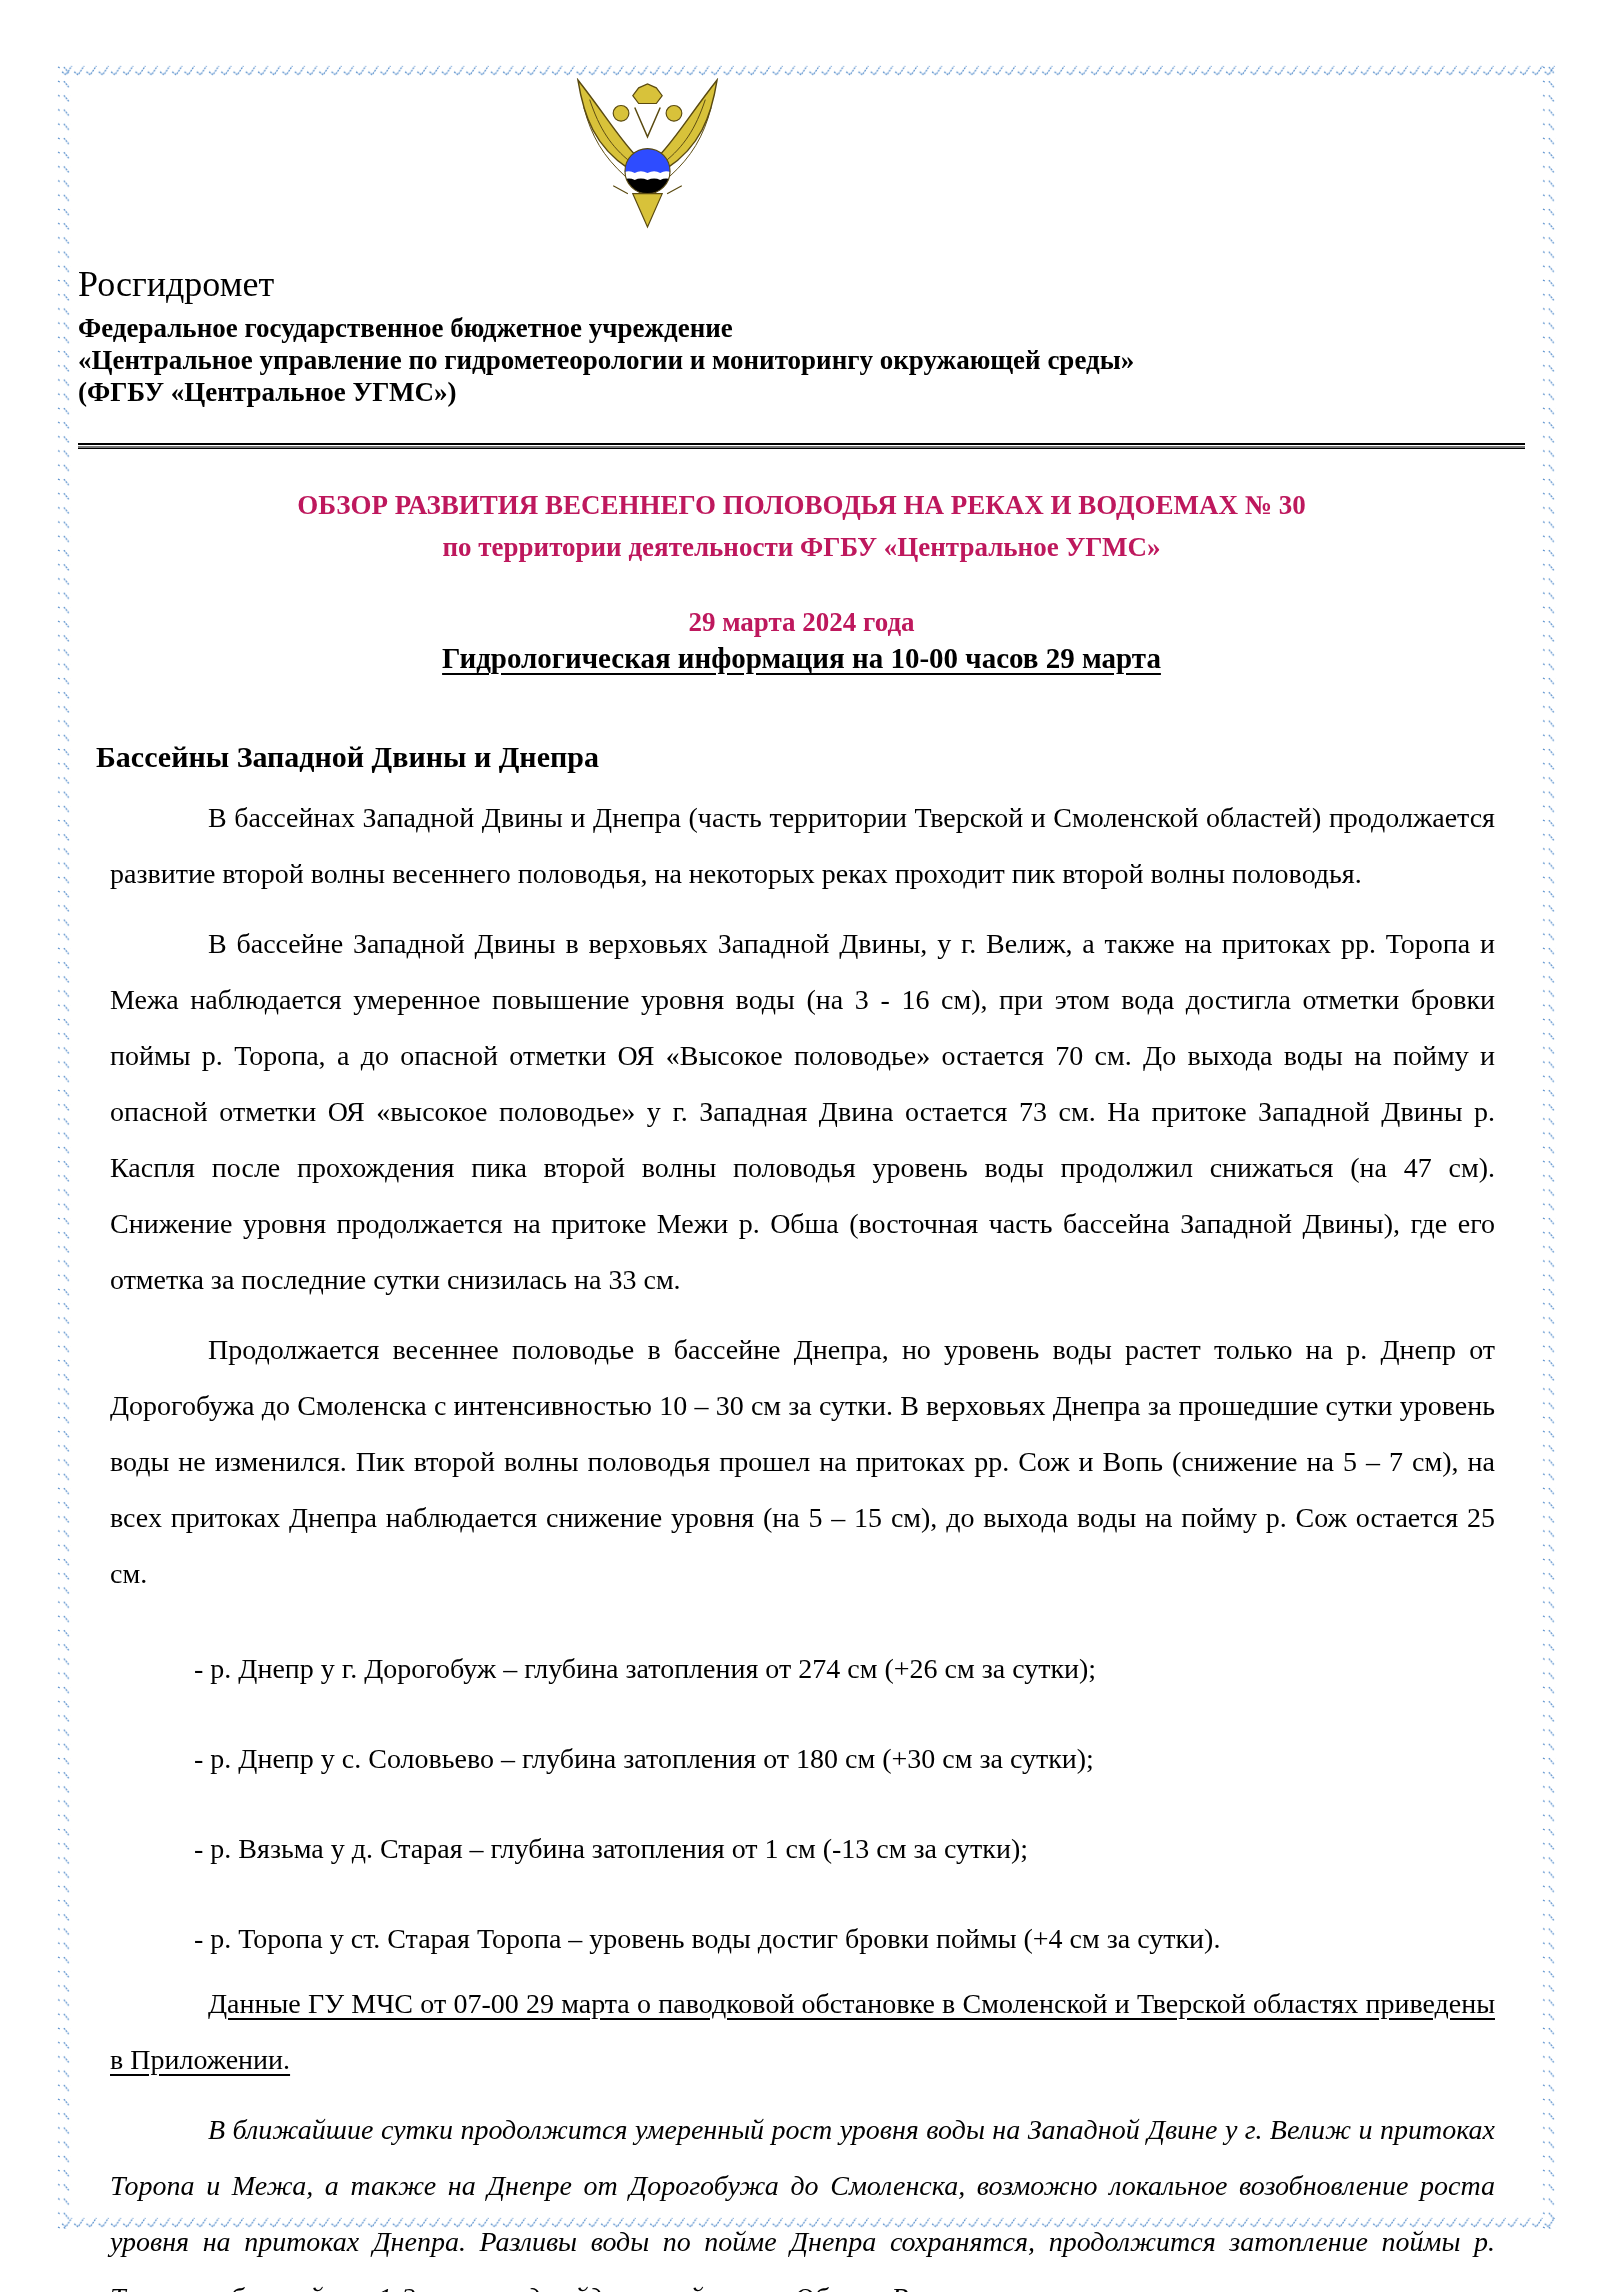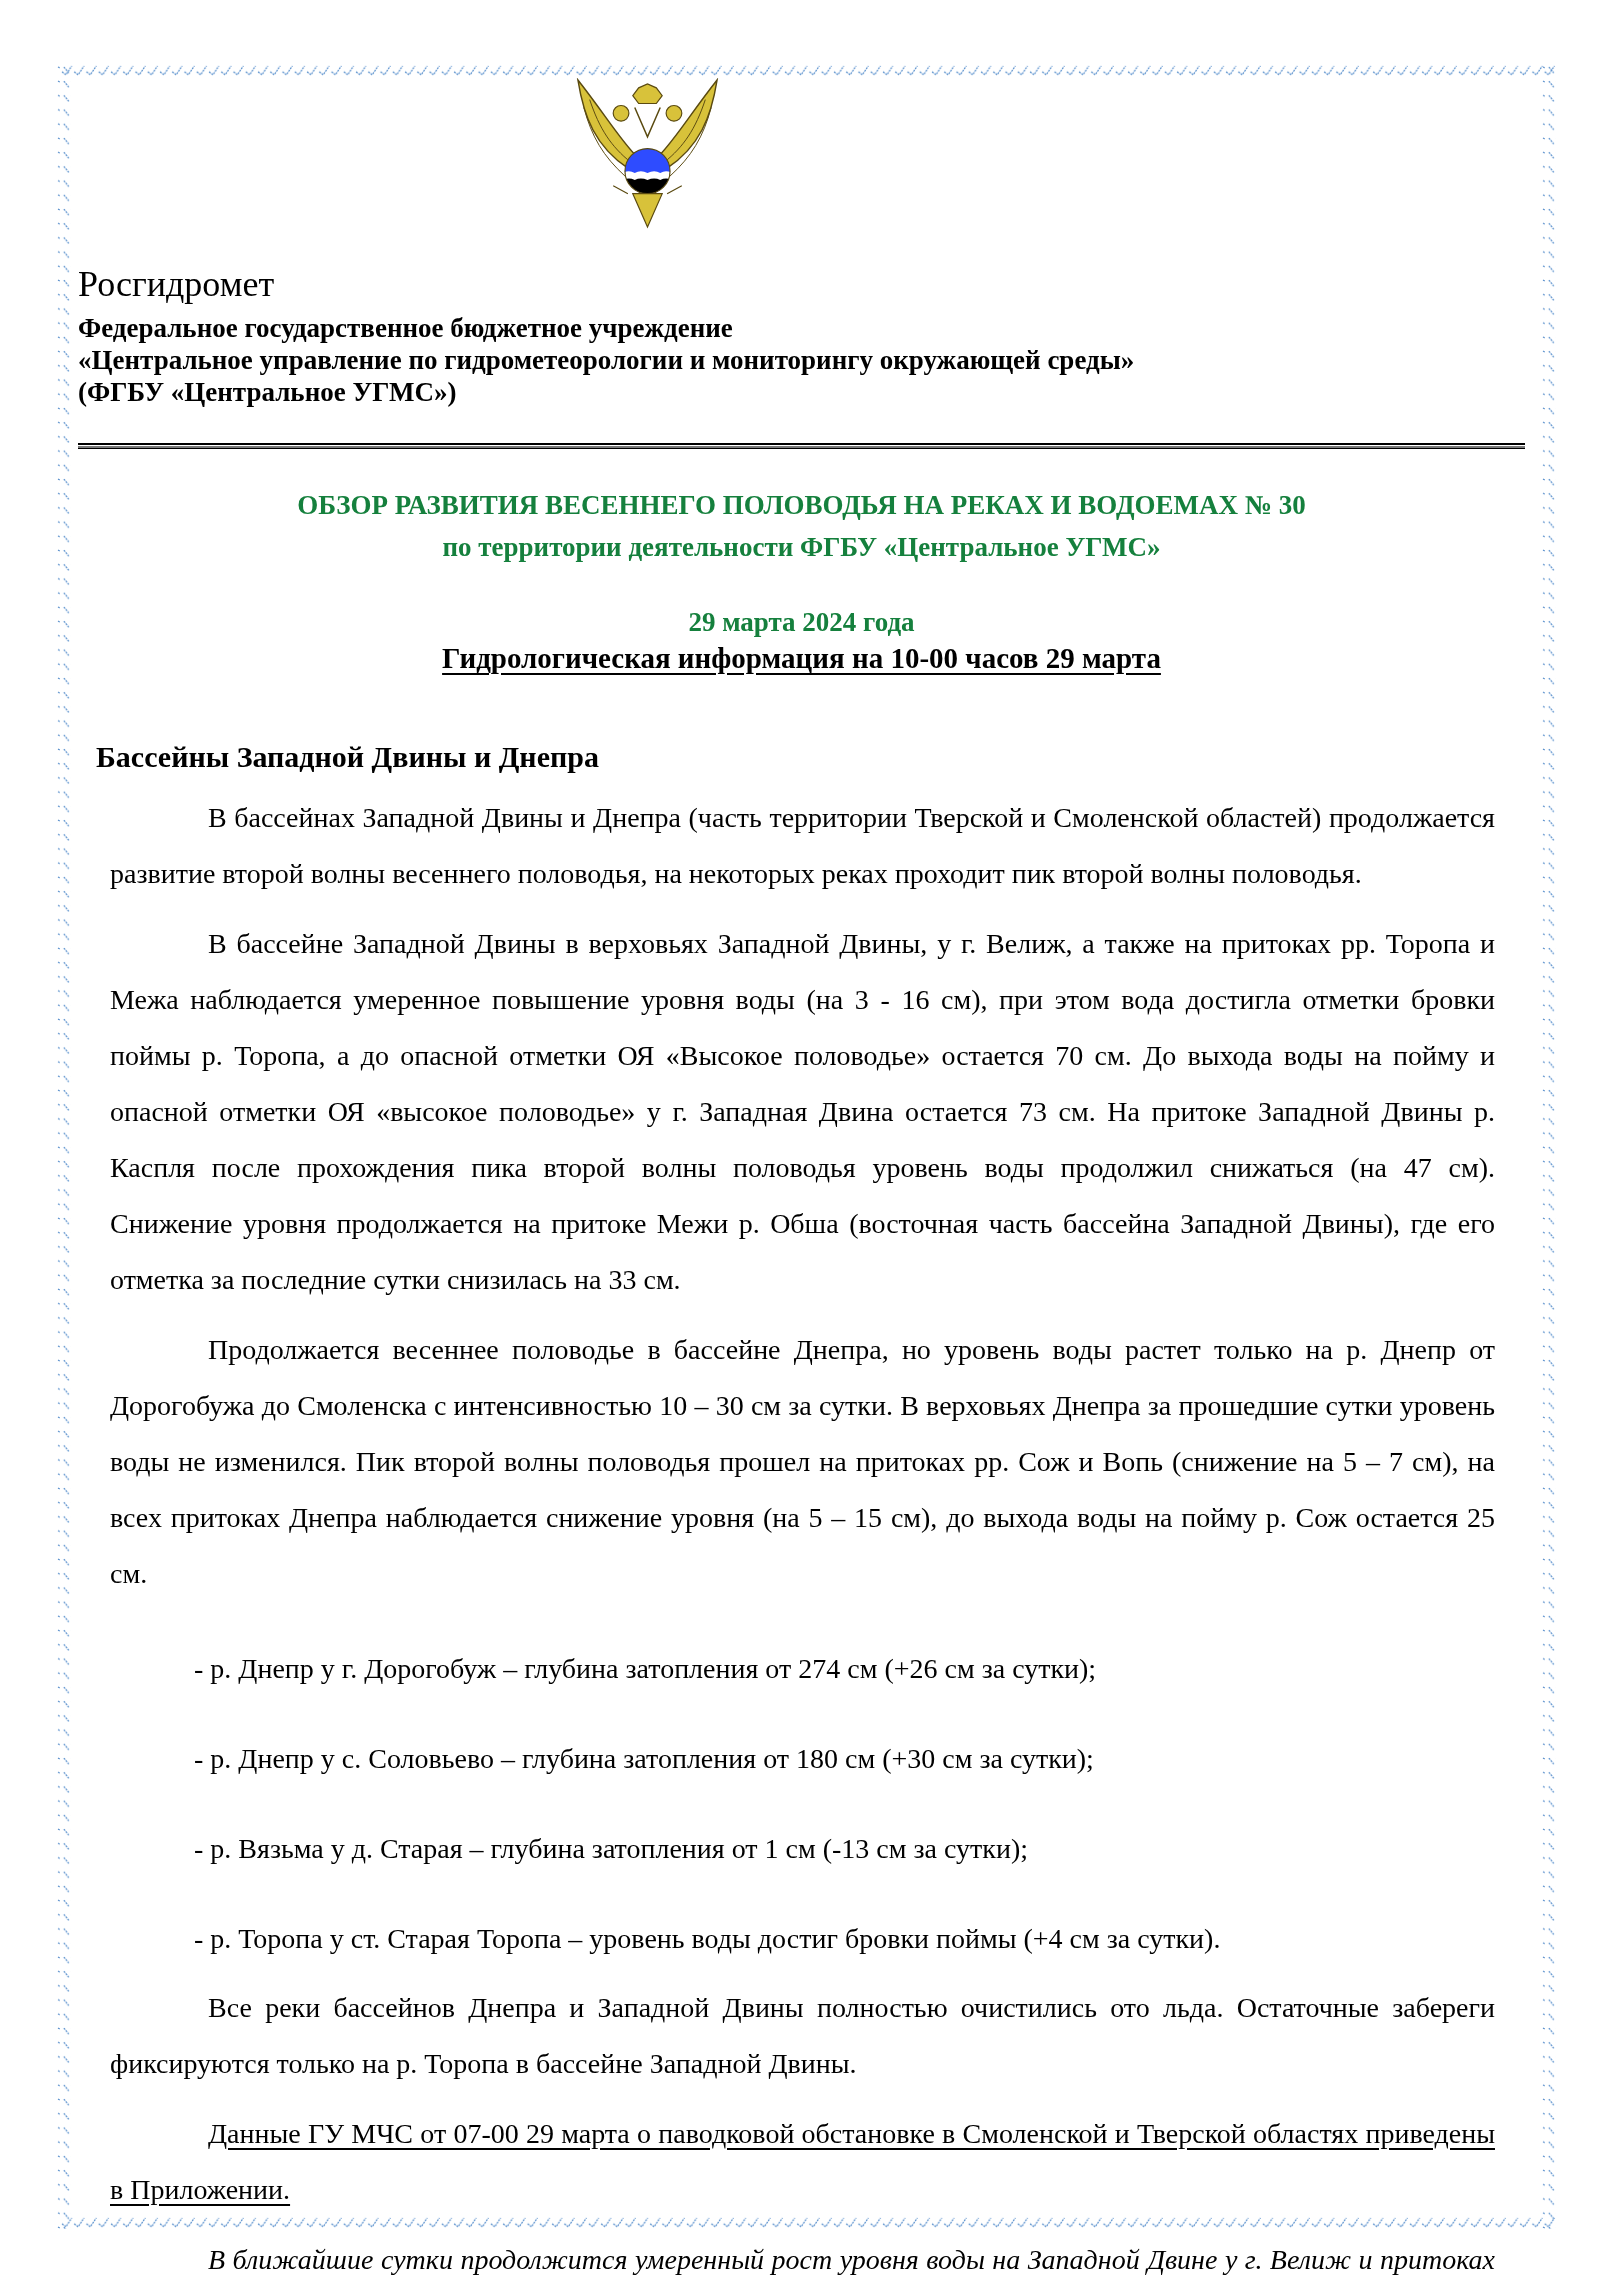--- a/index.html
+++ b/index.html
@@ -24,21 +24,21 @@
     .org-l1 { top: 312px; }
     .org-l2 { top: 344px; }
     .org-l3 { top: 376px; }
 
     .rule { position: absolute; left: 78px; width: 1447px; top: 443px; height: 0;
             border-top: 2px solid #000; }
     .rule2 { position: absolute; left: 78px; width: 1447px; top: 446px; height: 2px;
              background: #7a7a7a; border-bottom: 1px solid #000; }
 
     .title { position: absolute; left: 78px; width: 1447px; text-align: center;
-             color: #15803d; font-weight: bold; font-size: 27px; line-height: 35px; white-space: nowrap; }
+             color: #be185d; font-weight: bold; font-size: 27px; line-height: 35px; white-space: nowrap; }
     .t1 { top: 488px; }
     .t2 { top: 530px; }
     .t3 { top: 605px; }
 
     .subhead { position: absolute; left: 78px; width: 1447px; top: 639px; text-align: center;
                font-weight: bold; font-size: 29px; line-height: 39px; white-space: nowrap; }
     .subhead span { text-decoration: underline; text-decoration-thickness: 2px; text-underline-offset: 4.9px; }
 
     .content { position: absolute; left: 96px; width: 1413px; top: 737px; }
     .section-title { font-weight: bold; font-size: 30px; line-height: 39px; margin: 0; }
@@ -132,19 +132,18 @@
   <h2 class="section-title">Бассейны Западной Двины и Днепра</h2>
   <p class="para">В бассейнах Западной Двины и Днепра (часть территории Тверской и Смоленской областей) продолжается развитие второй волны весеннего половодья, на некоторых реках проходит пик второй волны половодья.</p>
   <p class="para">В бассейне Западной Двины в верховьях Западной Двины, у г. Велиж, а также на притоках рр. Торопа и Межа  наблюдается умеренное повышение уровня воды (на 3 - 16 см), при этом  вода достигла отметки бровки поймы р. Торопа, а до опасной отметки ОЯ «Высокое половодье» остается 70 см.  До выхода воды на пойму и опасной отметки ОЯ «высокое половодье» у г. Западная Двина остается 73 см. На притоке Западной Двины р. Каспля   после прохождения пика второй волны половодья уровень воды продолжил снижаться (на 47 см). Снижение уровня продолжается на притоке Межи р. Обша (восточная часть бассейна Западной Двины), где его отметка за последние сутки снизилась на 33 см.</p>
   <p class="para">Продолжается весеннее половодье в бассейне Днепра, но уровень воды растет только на р. Днепр от Дорогобужа до Смоленска с интенсивностью 10 – 30 см за сутки. В верховьях Днепра за прошедшие сутки уровень воды не изменился. Пик второй волны половодья прошел на притоках рр. Сож и Вопь (снижение на 5 – 7 см),  на всех притоках Днепра  наблюдается снижение уровня  (на 5 – 15 см), до выхода воды на пойму р. Сож остается 25 см.</p>
   <ul class="list">
     <li>- р. Днепр у г. Дорогобуж – глубина затопления от 274 см (+26 см за сутки);</li>
     <li>- р. Днепр у с. Соловьево – глубина затопления от 180 см (+30 см за сутки);</li>
     <li>- р. Вязьма у д. Старая – глубина затопления от 1 см (-13 см за сутки);</li>
     <li>- р. Торопа у ст. Старая Торопа – уровень воды достиг бровки поймы (+4 см за сутки).</li>
   </ul>
-  <p class="para" style="margin-top:17.6px">Все реки бассейнов Днепра и Западной Двины полностью очистились ото льда. Остаточные забереги фиксируются только на р. Торопа в бассейне Западной Двины.</p>
   <p class="para para-gap">
     <span class="underlined">Данные ГУ МЧС от 07-00 29 марта о паводковой обстановке в Смоленской и Тверской областях приведены в Приложении.</span>
   </p>
   <p class="para para-gap italic">В ближайшие сутки продолжится  умеренный  рост уровня воды на Западной Двине у г. Велиж и притоках Торопа и Межа, а также на Днепре от Дорогобужа до Смоленска, возможно локальное возобновление роста уровня на притоках Днепра. Разливы воды по пойме Днепра сохранятся, продолжится затопление поймы р. Торопа; в ближайшие 1-2 суток вода уйдет с поймы рек Обша и Вязьма.</p>
 </div>
 
 
 </body></html>

